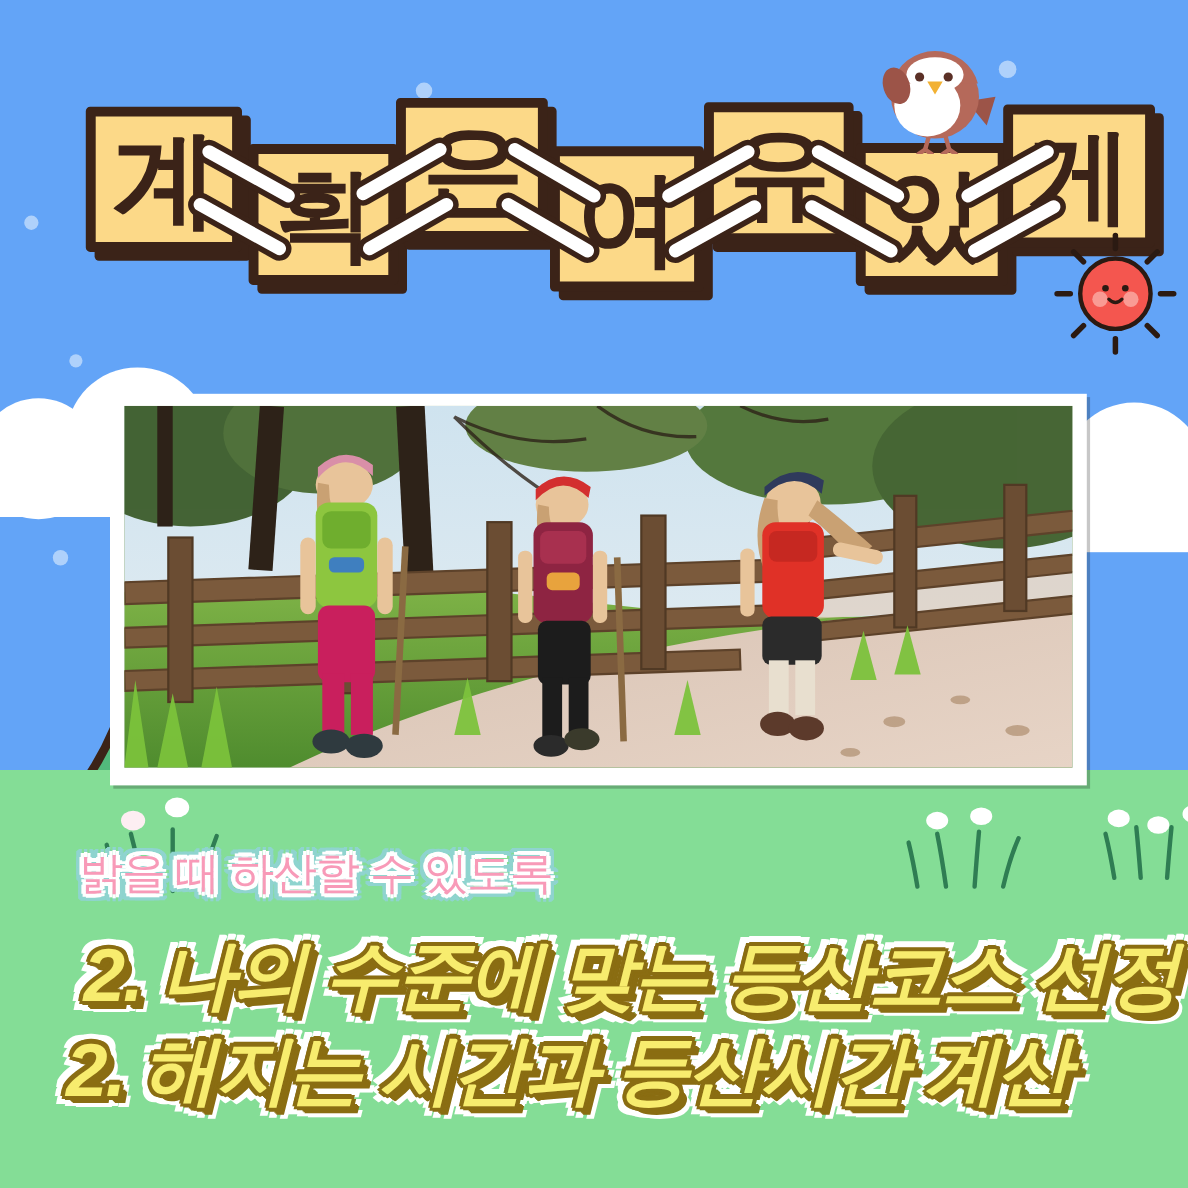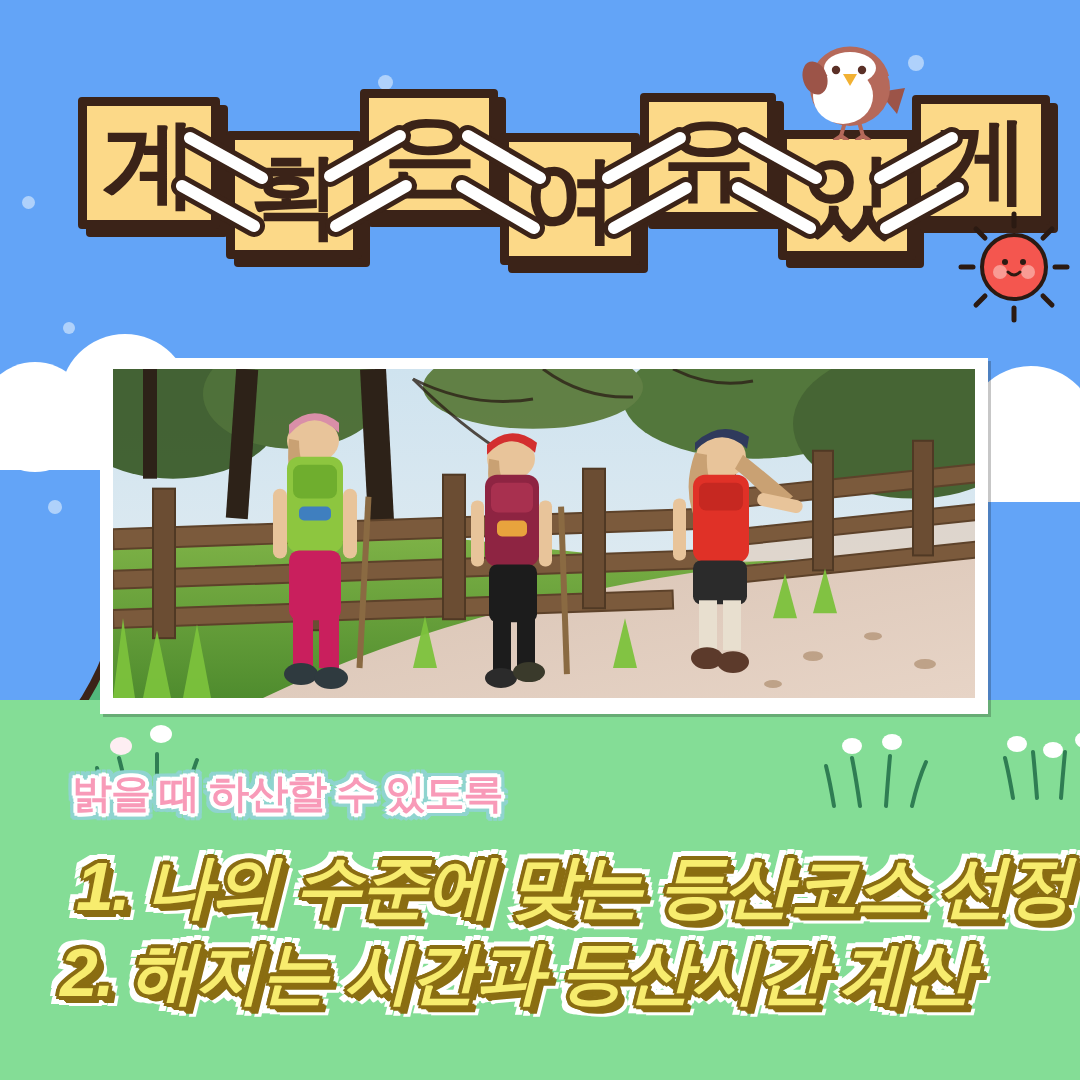--- a/index.html
+++ b/index.html
@@ -62,21 +62,21 @@
   }
   #photo{
     width:100%;height:100%;
     overflow:hidden;position:relative;background:#9ab58a;
   }
   #photo svg{display:block;width:100%;height:100%;}
 
   
   #subtitle{
     position:absolute;
-    font-size:40px;font-weight:bold;letter-spacing:-1px;
+    font-size:40px;font-weight:normal;letter-spacing:-1px;
     color:#f89ab8;
     -webkit-text-stroke:0px;
     text-shadow:
       -3px -3px 0 #fff, 3px -3px 0 #fff, -3px 3px 0 #fff, 3px 3px 0 #fff,
       -4px 0 0 #fff, 4px 0 0 #fff, 0 -4px 0 #fff, 0 4px 0 #fff,
       -6px -6px 0 #8fd4cf, 6px -6px 0 #8fd4cf, -6px 6px 0 #8fd4cf, 6px 6px 0 #8fd4cf,
       -7px 0 0 #8fd4cf, 7px 0 0 #8fd4cf, 0 -7px 0 #8fd4cf, 0 7px 0 #8fd4cf,
       -5px -7px 0 #8fd4cf, 5px -7px 0 #8fd4cf, -5px 7px 0 #8fd4cf, 5px 7px 0 #8fd4cf,
       -7px -5px 0 #8fd4cf, 7px -5px 0 #8fd4cf, -7px 5px 0 #8fd4cf, 7px 5px 0 #8fd4cf;
     white-space:nowrap;
@@ -396,17 +396,17 @@
           <ellipse cx="760" cy="268" rx="9" ry="4"></ellipse>
           <ellipse cx="812" cy="296" rx="11" ry="5"></ellipse>
           <ellipse cx="660" cy="316" rx="9" ry="4"></ellipse>
         </g>
       </svg>
     </div>
   </div>
 
   <div id="subtitle" style="left:72px;top:766px;">밝을 때 하산할 수 있도록</div>
 
-  <div class="bigline" style="left:76px;top:842px;">1. 나의 수준에 맞는 등산코스 선정</div>
+  <div class="bigline" style="left:76px;top:842px;">2. 나의 수준에 맞는 등산코스 선정</div>
 
   <div class="bigline" style="left:60px;top:928px;">2. 해지는 시간과 등산시간 계산</div>
 
 </div>
 
 </body></html>

